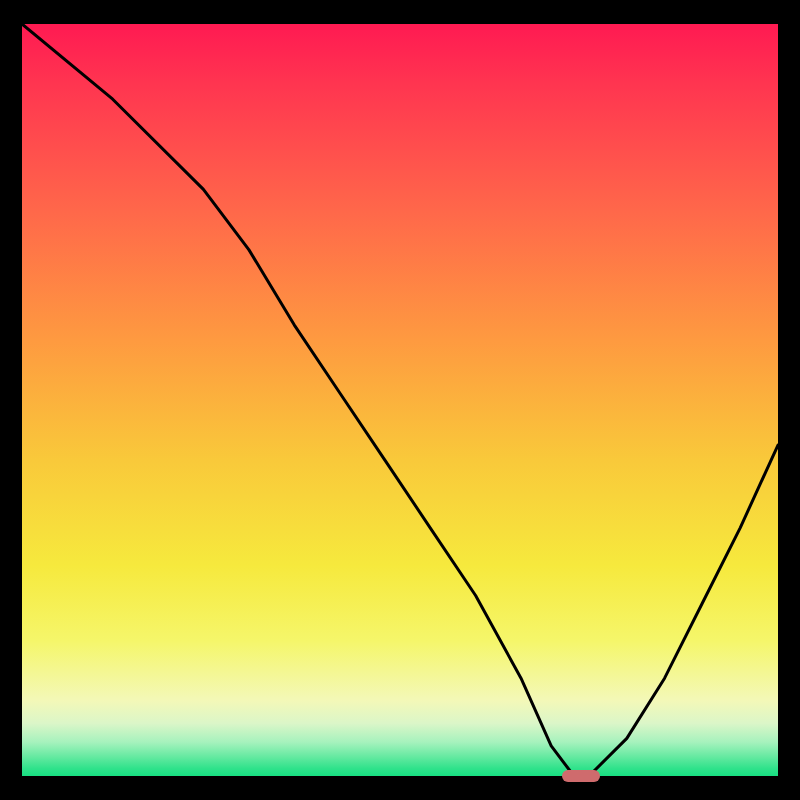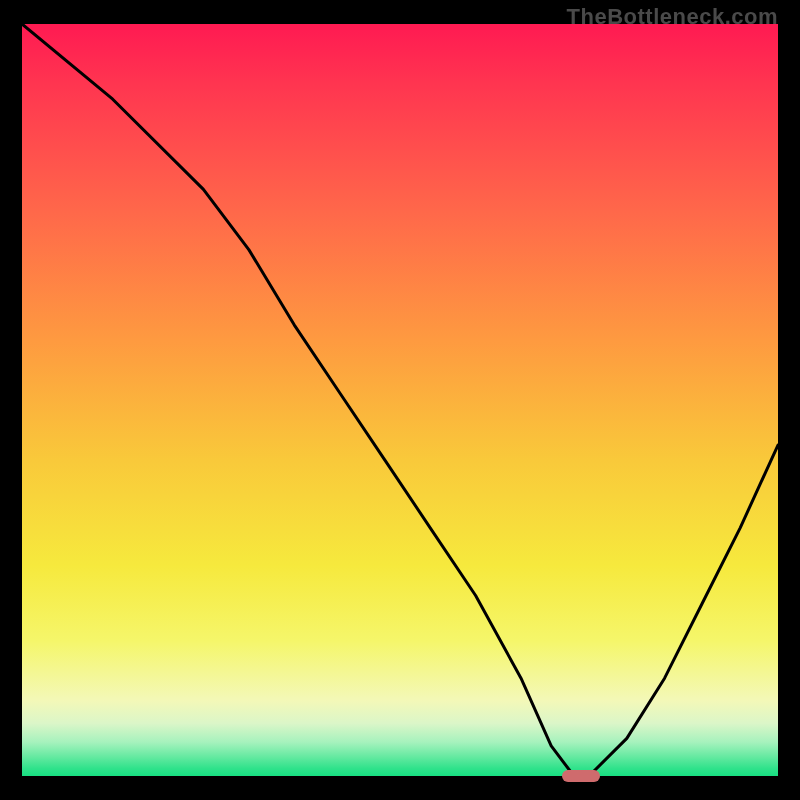--- a/index.html
+++ b/index.html
@@ -68,21 +68,20 @@
     background: #cf6b6d;
     z-index: 3;
     transform: translate(-50%, -50%);
   }
 </style>
 </head>
 <body>
 
 <div class="frame">
 
-  <div class="watermark">TheBottleneck.com</div>
 
   <div class="plot-area"></div>
 
   <svg class="curve" viewBox="0 0 756 752" preserveAspectRatio="none">
     <path fill="none" stroke="#000000" stroke-width="3" stroke-linecap="round" stroke-linejoin="round" d="M0.0 0.0 L90.7 75.2 L181.4 165.4 L226.8 225.6 L272.2 300.8 L317.5 368.5 L362.9 436.2 L408.2 503.8 L453.6 571.5 L499.0 654.2 L529.2 721.9 L551.9 752.0 L567.0 752.0 L604.8 714.4 L642.6 654.2 L680.4 579.0 L718.2 503.8 L756.0 421.1"></path>
   </svg>
 
   <div class="marker" style="left: 581.44px; top: 776px; background: rgb(207, 107, 109);"></div>
 
 </div>

